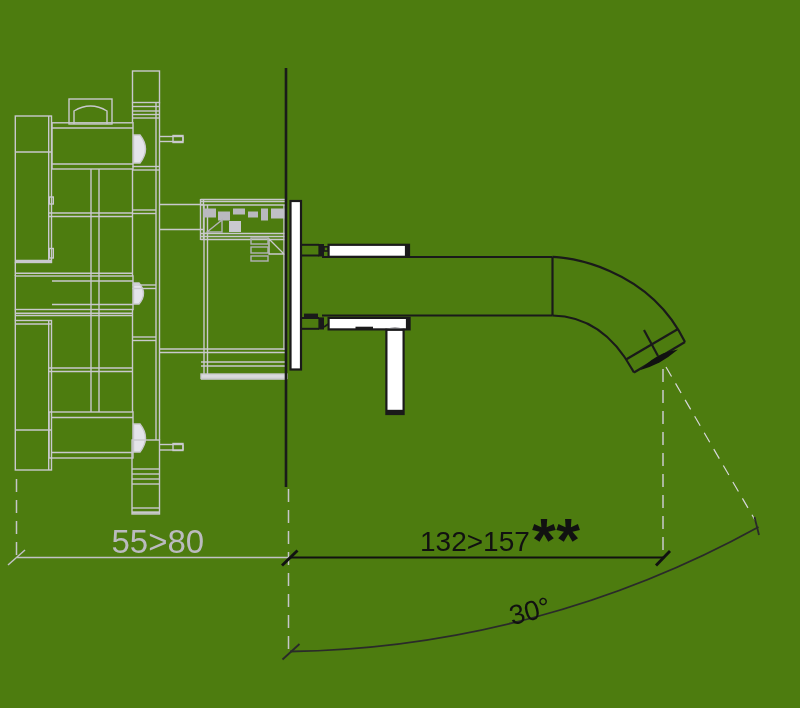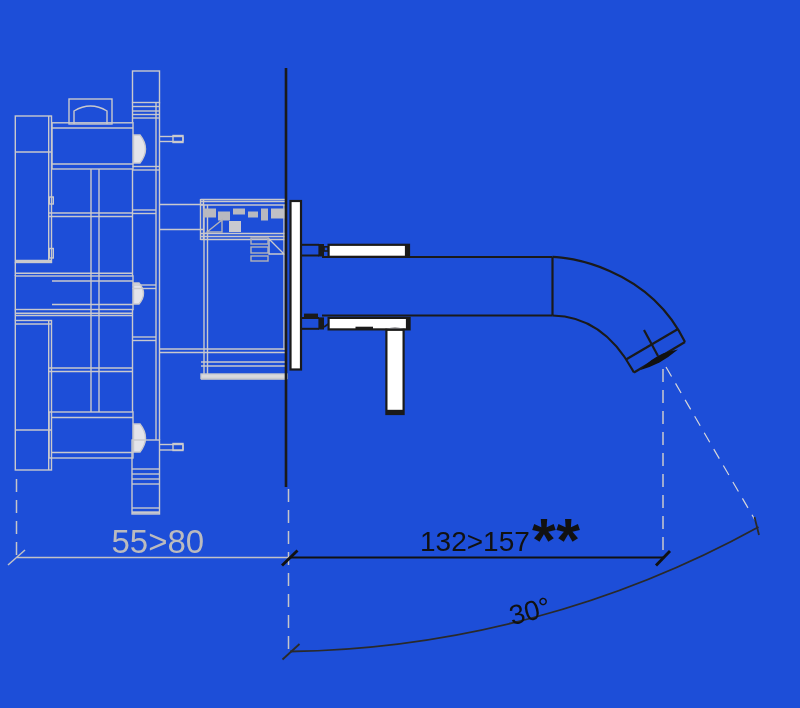--- a/index.html
+++ b/index.html
@@ -1,16 +1,16 @@
 <!DOCTYPE html>
 <html><head>
 <meta charset="utf-8">
 <style>
   html,body{margin:0;padding:0;background:#ffffff;}
-  .page{position:relative;width:800px;height:708px;background:#1d4ed8;overflow:hidden;
+  .page{position:relative;width:800px;height:708px;background:#4d7c0f;overflow:hidden;
         font-family:"Liberation Sans", sans-serif;}
   svg{position:absolute;left:0;top:0;}
 </style>
 </head>
 <body>
 <div class="page">
 <svg width="800" height="708" viewBox="0 0 800 708">
 <g fill="none" stroke-linecap="butt">
 
 <g stroke="#c9c9cd" stroke-width="1.4" fill="none">

